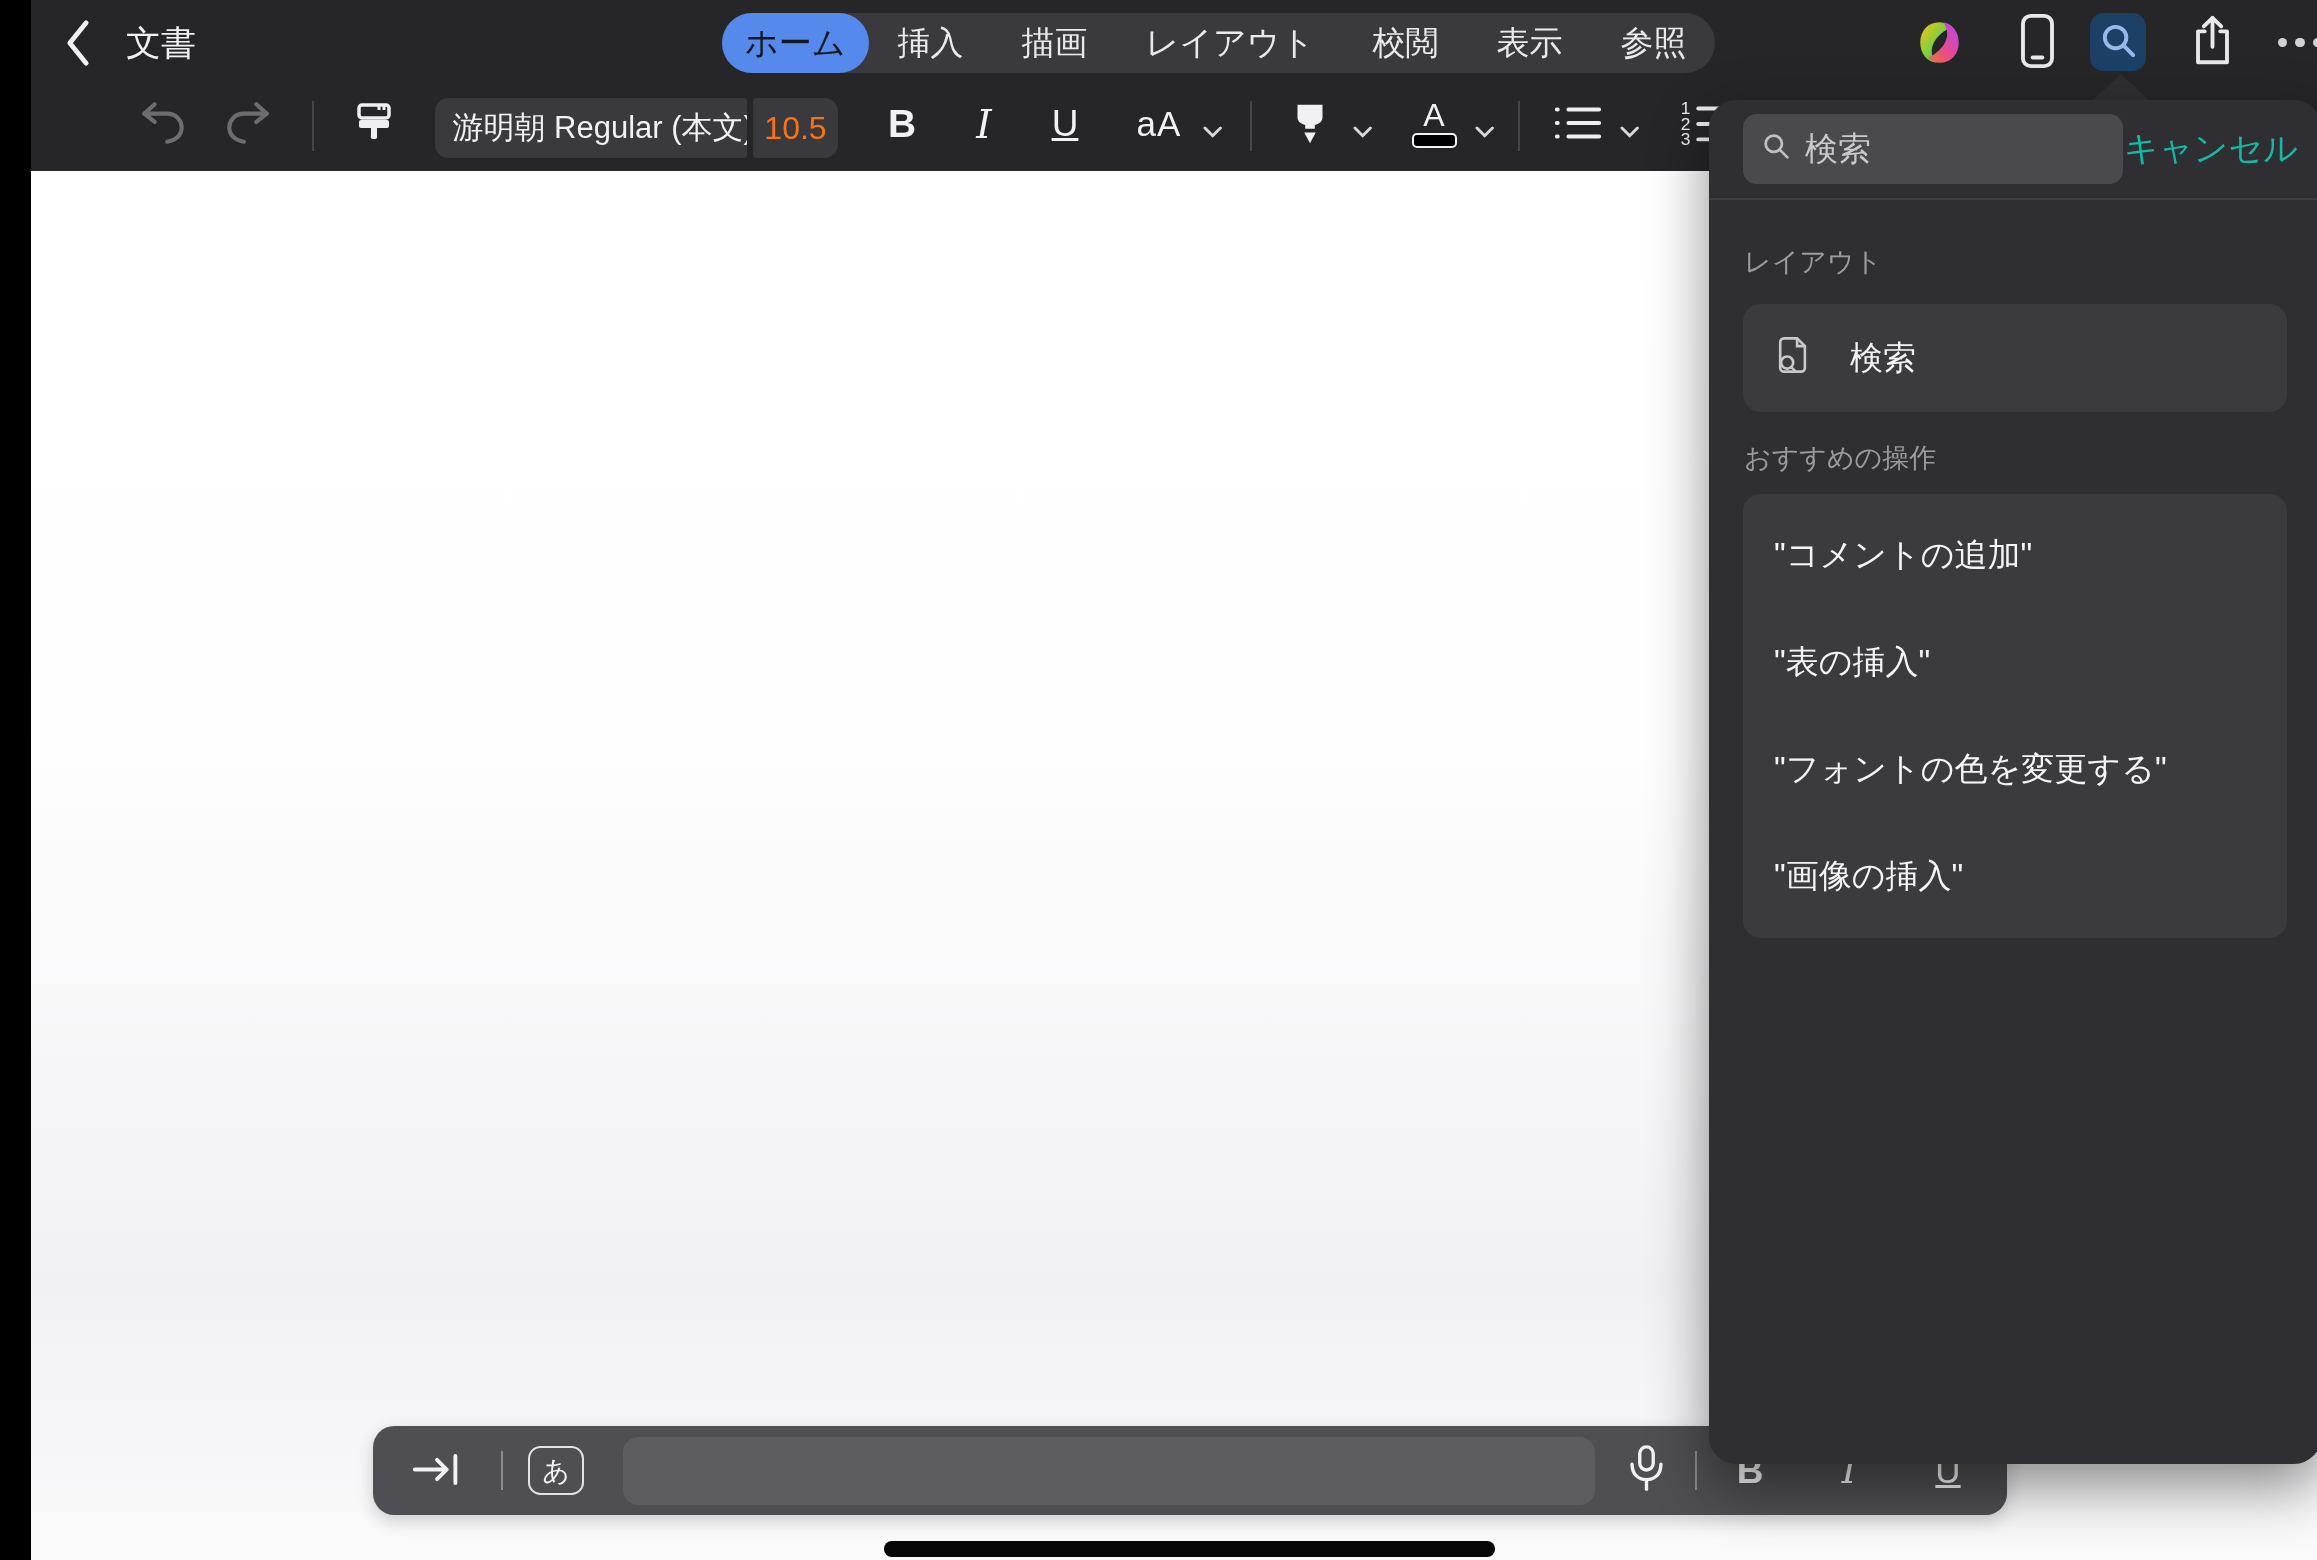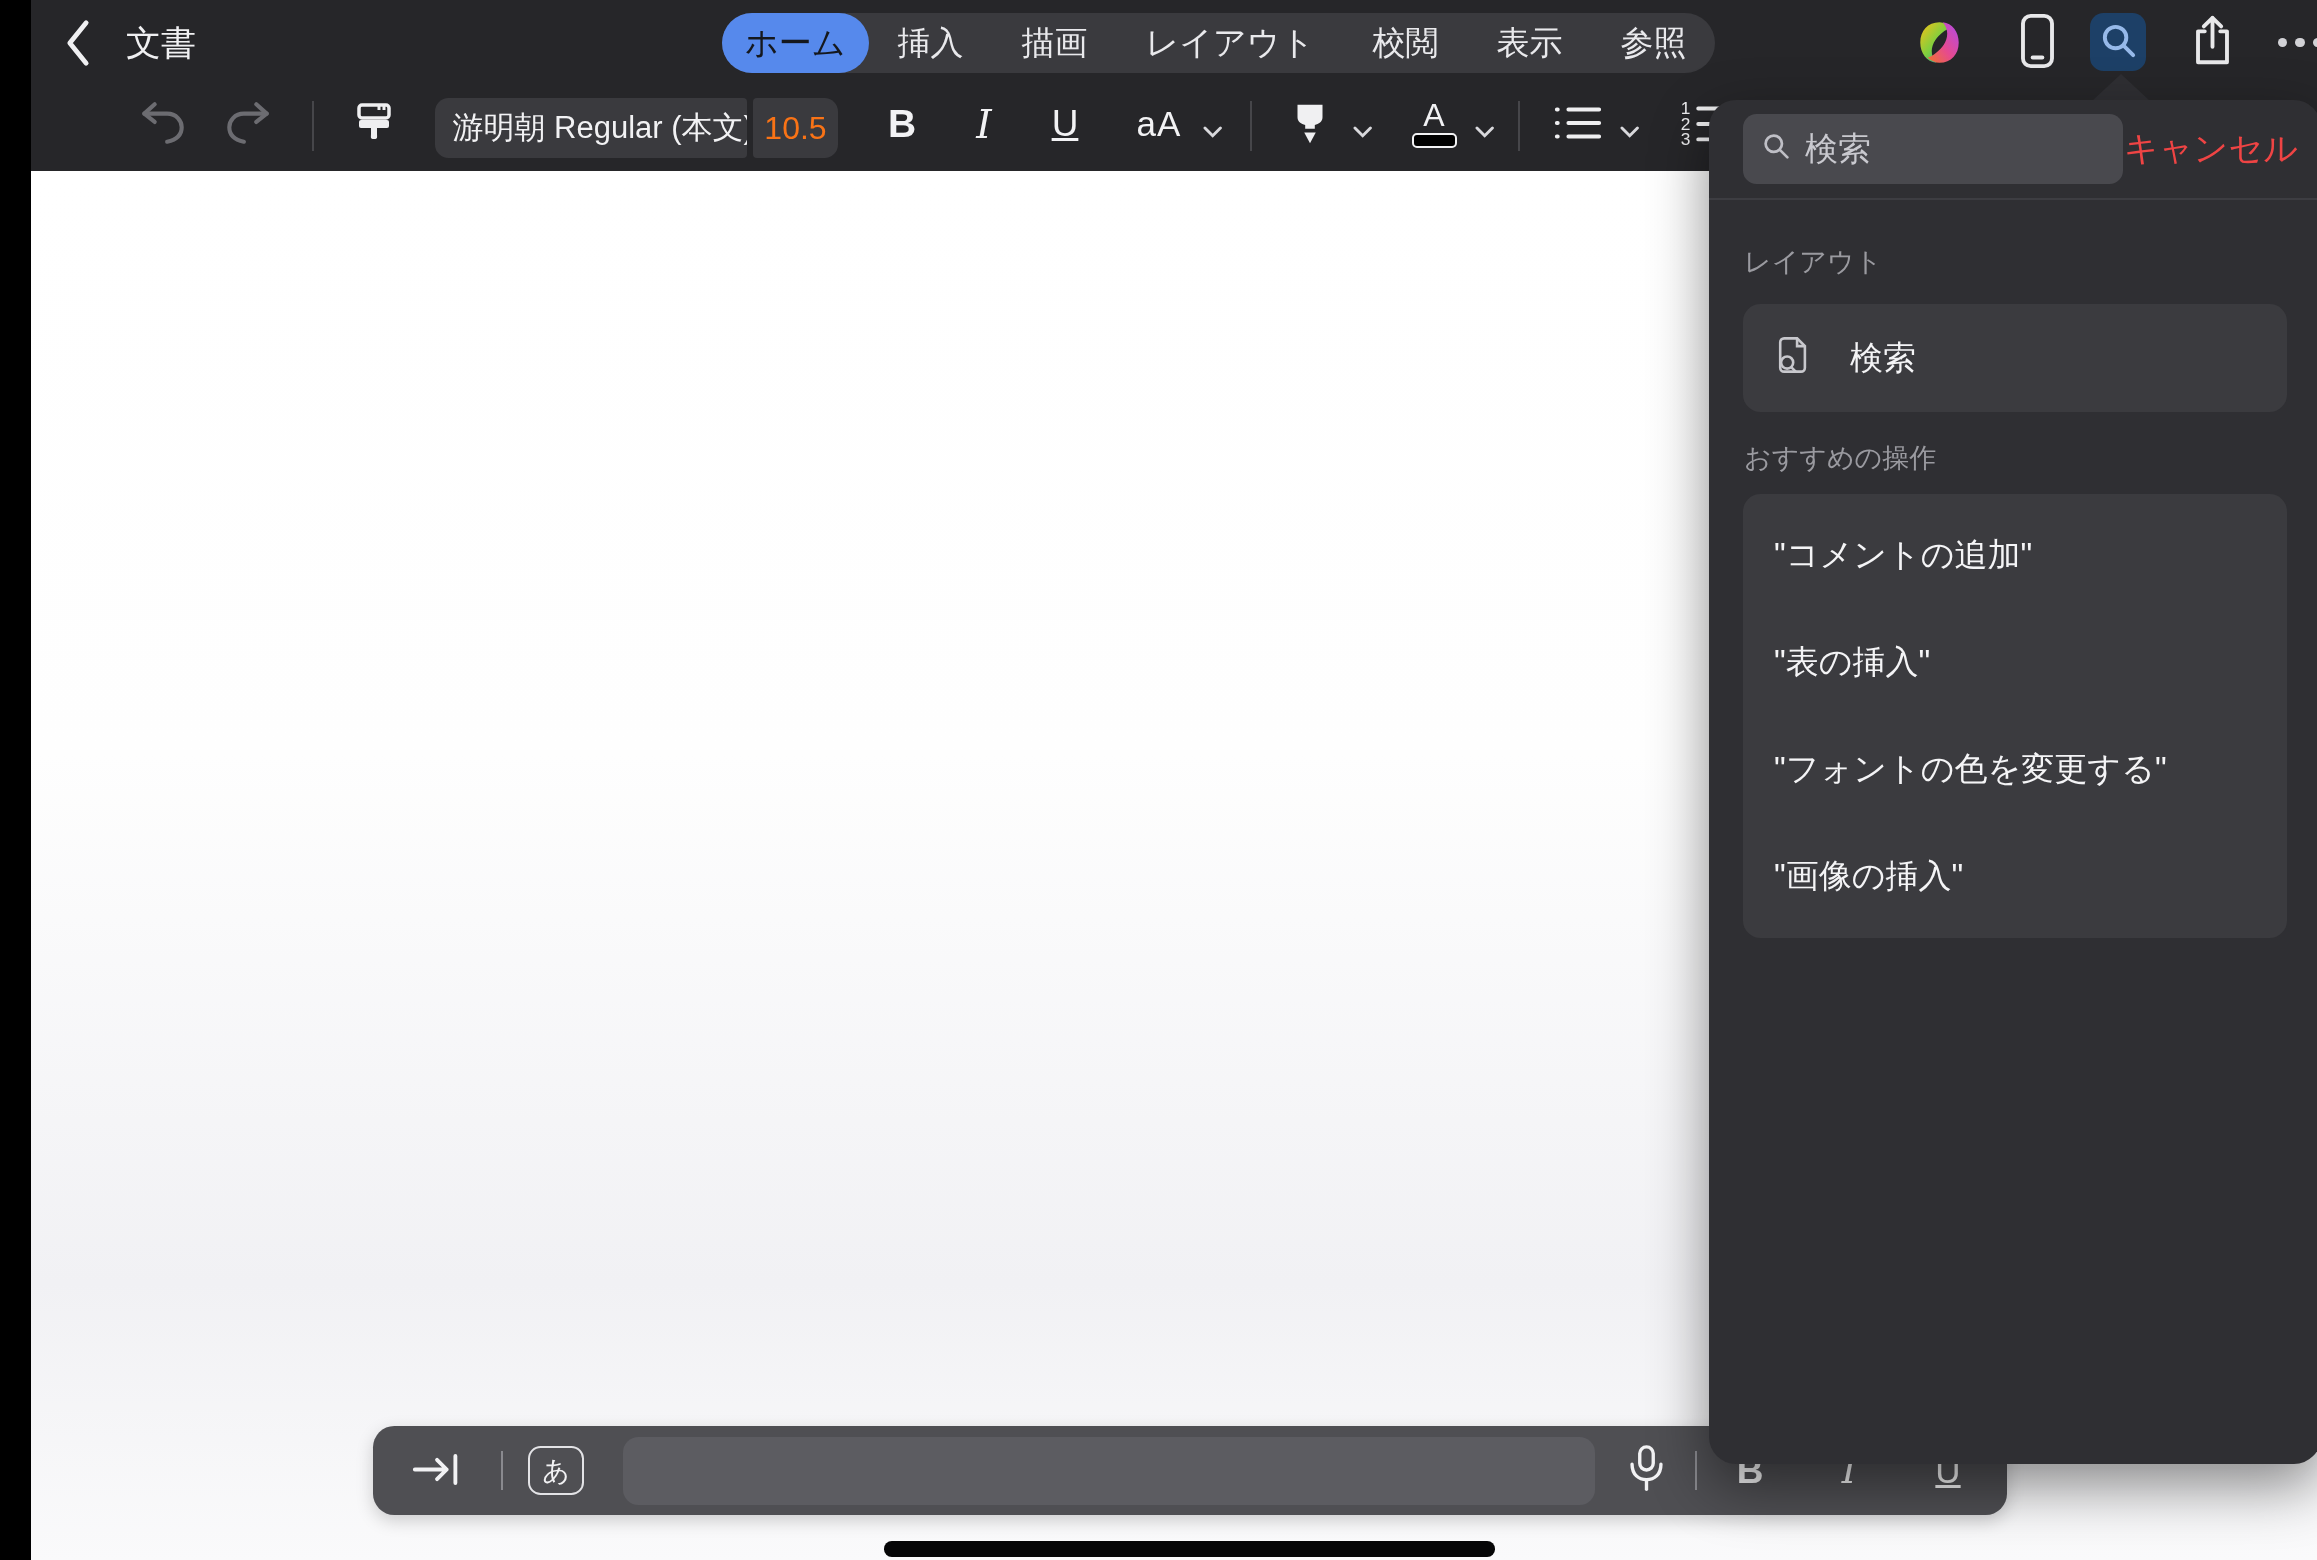--- a/index.html
+++ b/index.html
@@ -73,21 +73,21 @@
     background:#49494e; border-radius:13.6px; display:flex; align-items:center;
     padding:0 19.4px; gap:13.6px;
   }
   .search-wrap input {
     flex:1; min-width:0; background:transparent; border:none; outline:none;
     font-size:33px; color:#ffffff; font-family:inherit;
   }
   .search-wrap input::placeholder { color:#c9c9cf; opacity:1; }
   .cancel-btn {
     position:absolute; right:23px; top:13.6px; height:70px; background:none; border:none;
-    font-size:34px; color:#ef4444; font-family:inherit; cursor:pointer;
+    font-size:34px; color:#14b8a6; font-family:inherit; cursor:pointer;
   }
   .panel-divider { position:absolute; left:0; top:98px; width:100%; height:1.9px; background:#3d3d42; }
   .sec-label { position:absolute; left:35px; font-size:27px; line-height:33px; color:#9a9aa0; }
   .sec-1 { top:146px; }
   .sec-2 { top:342px; }
   .card { position:absolute; left:34px; width:544px; background:#3b3b3f; border-radius:17.5px; }
   .card-1 { top:204px; height:108px; display:flex; align-items:center; padding:0 29px; gap:33px; cursor:pointer; }
   .card-1 .lbl { font-size:33px; color:#f4f4f6; }
   .card-2 { top:394px; height:444px; display:flex; flex-direction:column; padding:7.8px 0; }
   .sugg { flex:1; display:flex; align-items:center; padding-left:31px; font-size:33px; color:#f4f4f6; background:none; border:none; font-family:inherit; text-align:left; cursor:pointer; }

